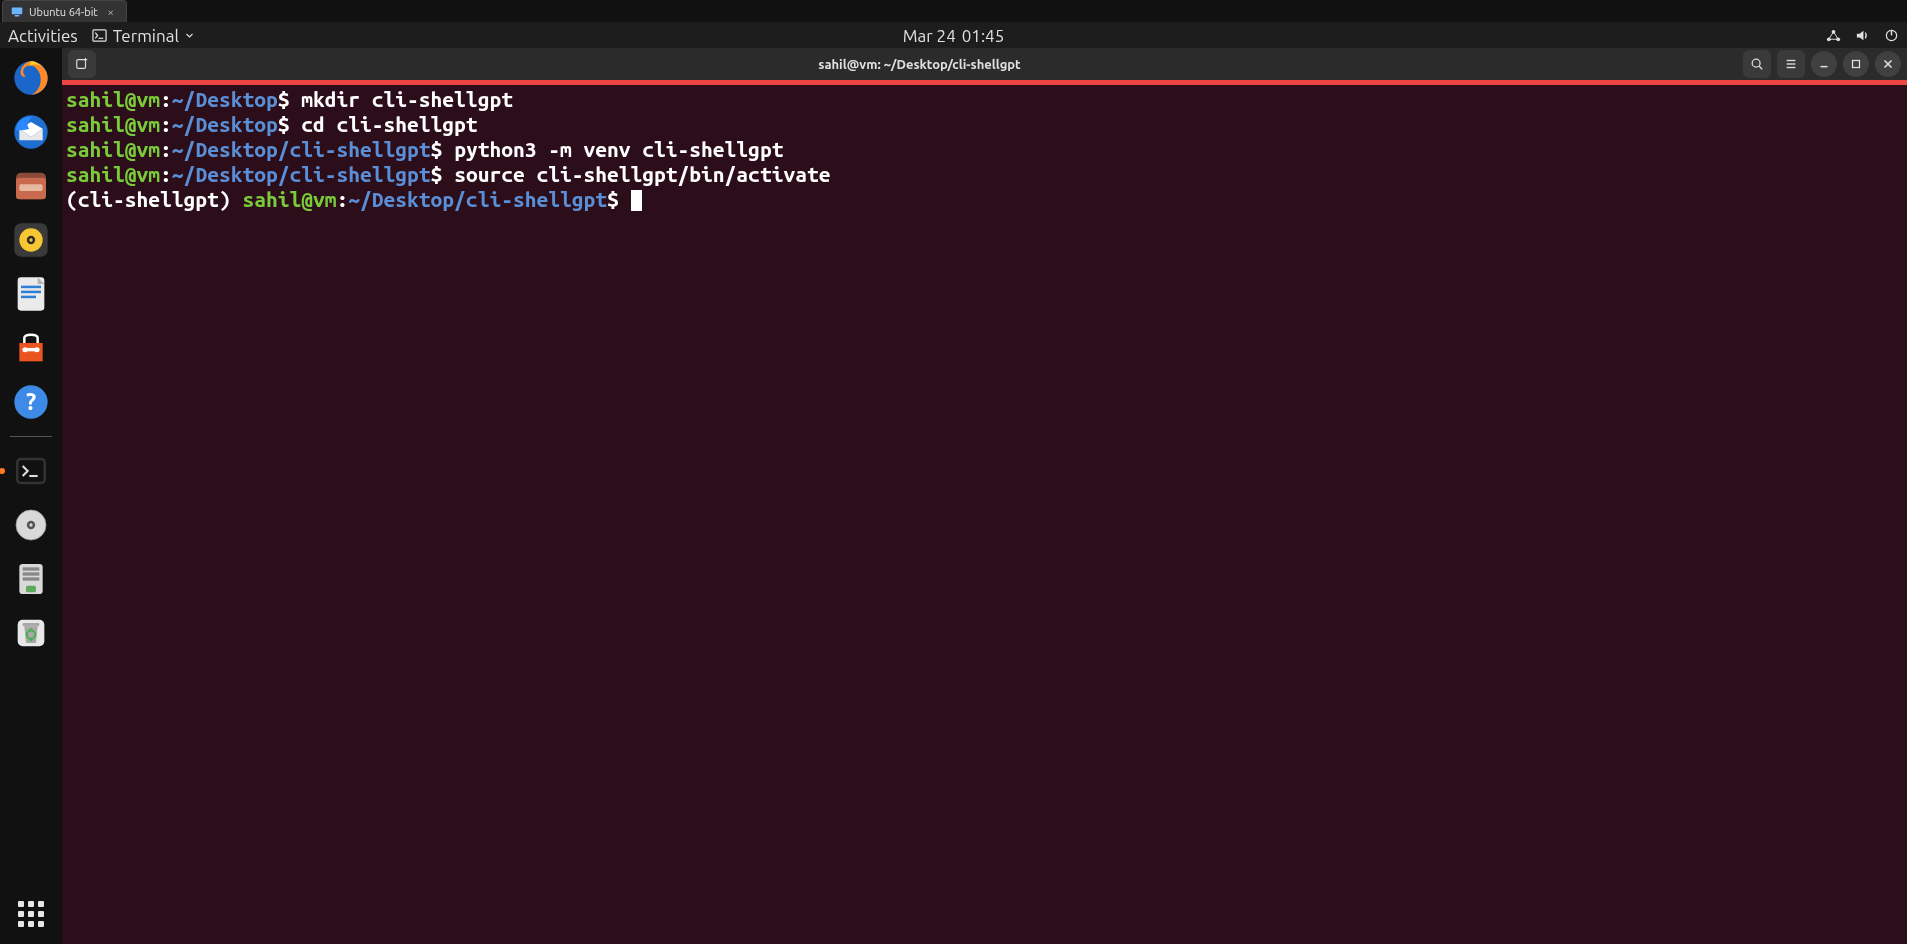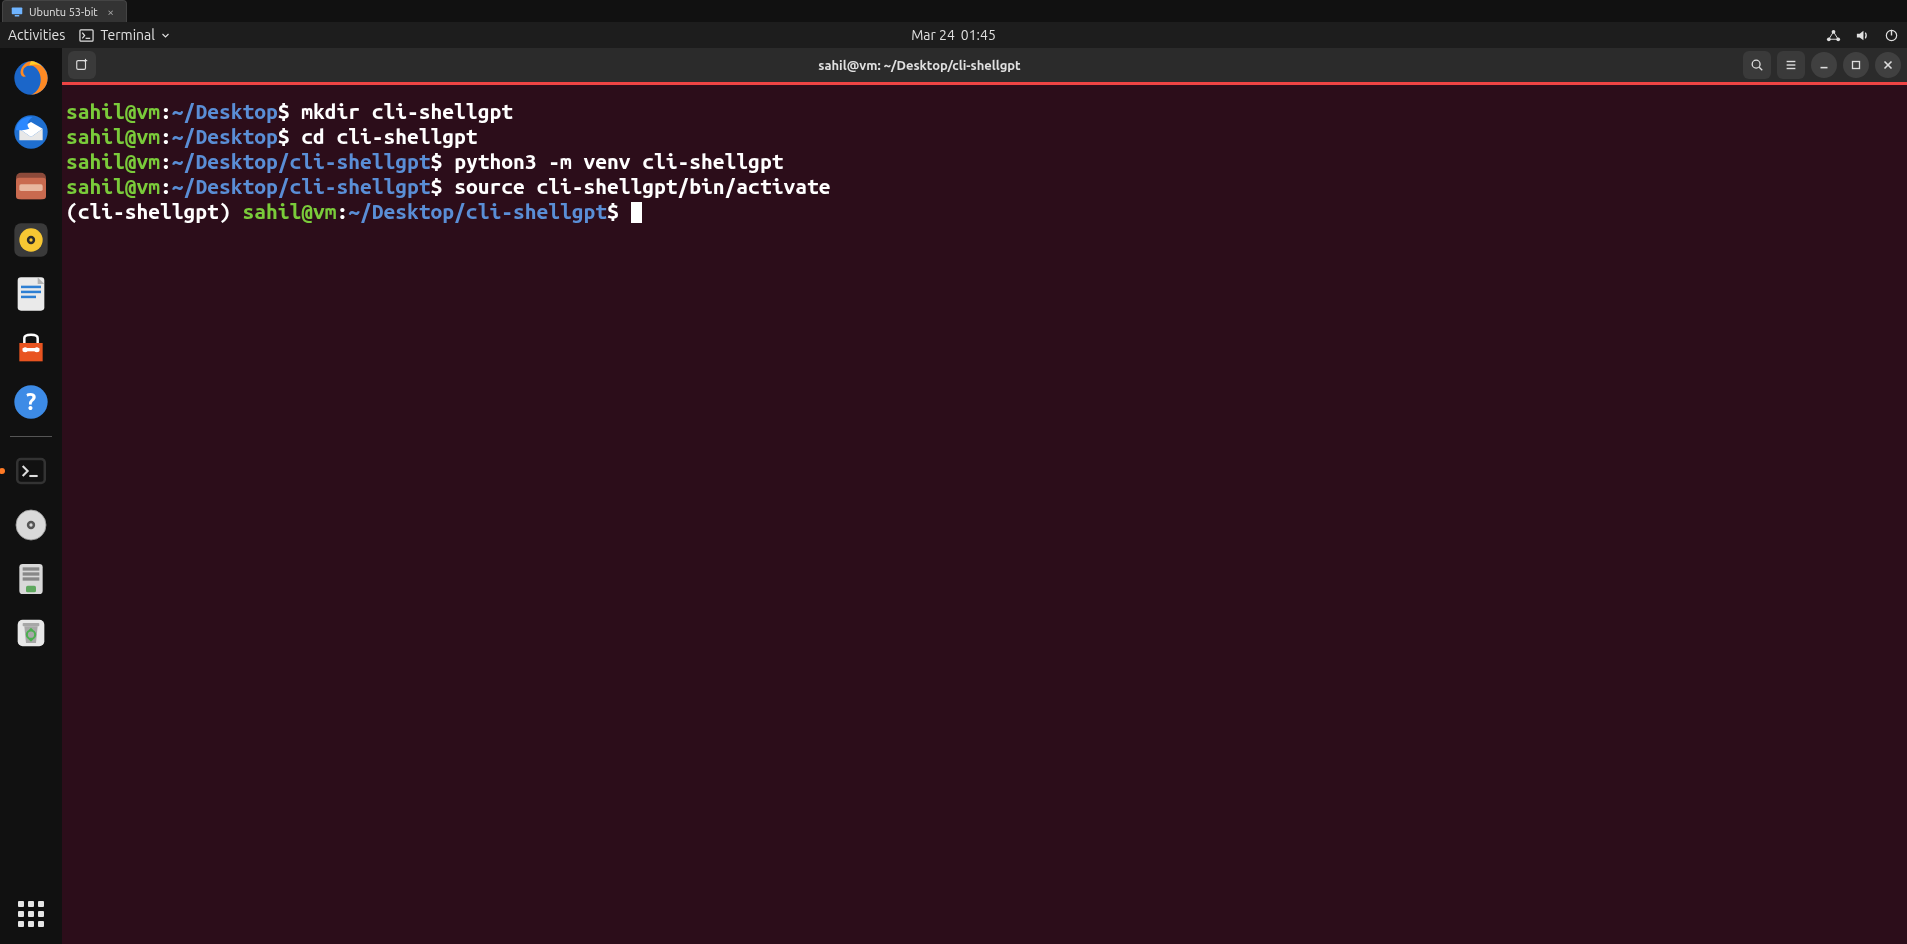--- a/index.html
+++ b/index.html
@@ -43,21 +43,21 @@
     color: #aaa; font-size: 12px; border-radius: 2px;
   }
 
   
   .gnome-top {
     height: 26px;
     background: var(--top-bar-bg);
     color: var(--top-bar-fg);
     display: flex;
     align-items: center;
-    font-size: 14px;
+    font-size: 17px;
     padding: 0 8px;
     gap: 14px;
     position: relative;
   }
   .gnome-top .center {
     position: absolute;
     left: 50%; transform: translateX(-50%);
     display: flex; gap: 6px; justify-content: space-between;
   }
   .gnome-top .right {
@@ -125,42 +125,42 @@
     background: var(--terminal-bg);
     min-width: 0;
   }
   .titlebar {
     height: 37px;
     background: var(--title-bar-bg);
     display: flex;
     align-items: center;
     padding: 13px 6px;
     gap: 6px;
-    border-bottom: 3px solid #ef4444;
+    border-bottom: 5px solid #ef4444;
   }
   .titlebar .title {
     flex: 1;
     text-align: center;
     color: var(--title-bar-fg);
     font-size: 13px;
     font-weight: 600;
   }
   .tb-btn {
     width: 28px; height: 28px;
     border-radius: 6px;
     background: #3a3a3a;
     display:flex; align-items:center; justify-content:center;
   }
   .tb-btn svg { width: 14px; height: 14px; fill: #ddd; }
   .tb-btn.round { width: 26px; height: 26px; border-radius: 50%; background:#404040; }
 
   
   .term {
     flex: 1;
-    padding: 14px 4px;
+    padding: 2px 4px;
     font-family: 'Ubuntu Mono', 'DejaVu Sans Mono', 'Liberation Mono', monospace;
     font-size: 21px;
     font-weight: 700;
     line-height: 25px;
     color: #fff;
     white-space: pre;
     overflow: hidden;
   }
   .u  { color: #7acb3a; }   
   .p  { color: #5a8ed6; }   
@@ -177,21 +177,21 @@
 </style>
 </head>
 <body>
 
 <div class="vm-tabstrip">
   <div class="vm-tab">
     <svg class="host-icon" viewBox="0 0 16 16">
         <rect x="1" y="2" width="14" height="9" rx="1" fill="#6fb4ff"></rect>
         <rect x="5" y="12" width="6" height="2" fill="#6fb4ff"></rect>
       </svg>
-    <span>Ubuntu 53-bit</span>
+    <span>Ubuntu 64-bit</span>
     <span class="close">×</span>
   </div>
 </div>
 
 <div class="gnome-top">
   <span>Activities</span>
   <span class="app-menu">
     <svg viewBox="0 0 16 16">
         <rect x="1" y="2" width="14" height="12" rx="1" fill="none" stroke="#e0e0e0" stroke-width="1.3"></rect>
         <path d="M3.5 5 L6 8 L3.5 11" fill="none" stroke="#e0e0e0" stroke-width="1.3"></path>

